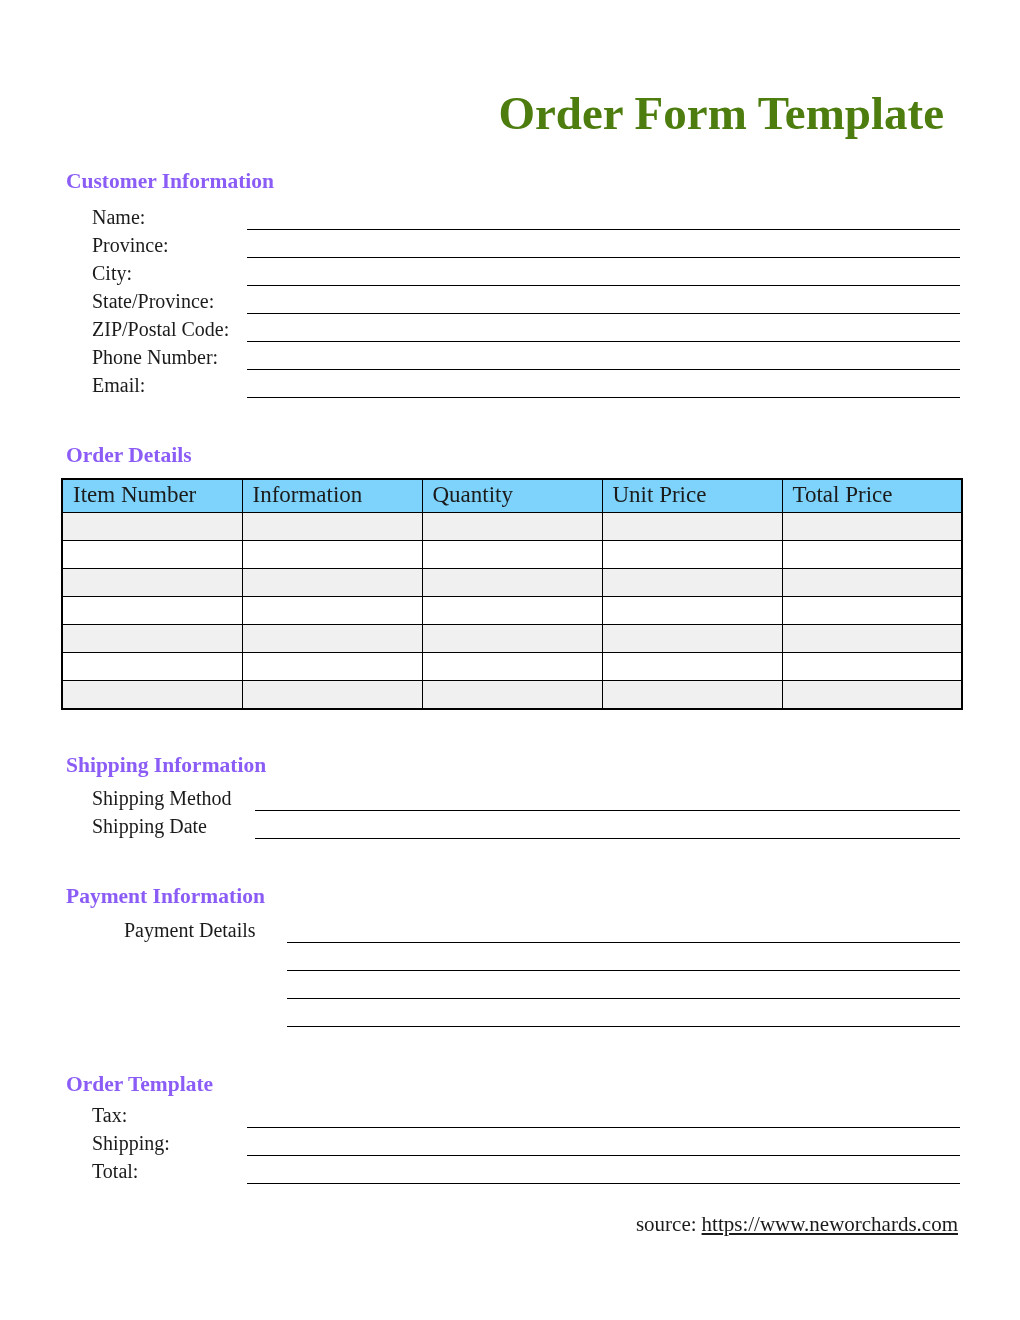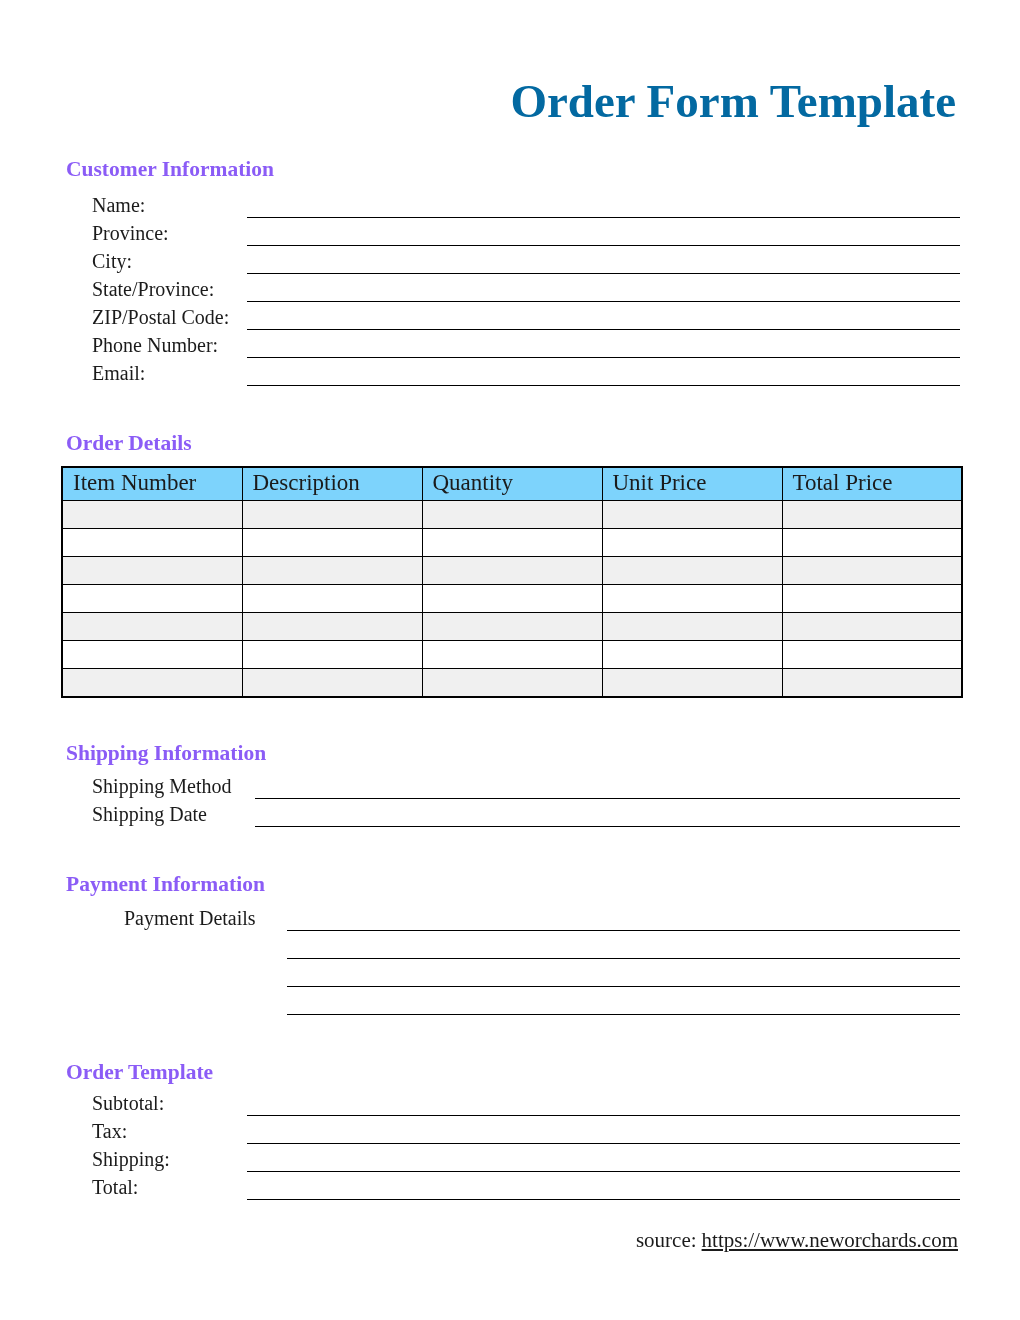--- a/index.html
+++ b/index.html
@@ -7,27 +7,27 @@
     width: 1020px;
     height: 1320px;
     background: #ffffff;
     color: #1b1b1b;
     font-family: "Liberation Serif", serif;
     position: relative;
     overflow: hidden;
     box-sizing: border-box;
   }
   .doc-title {
-    margin: 4px;
+    margin: 16px;
     padding: 70px 60px 0 0;
     text-align: right;
     font-size: 47px;
     font-weight: bold;
     line-height: 1.15;
-    color: #0369a1;
+    color: #4d7c0f;
   }
   .section-heading {
     margin: 0 0 0 66px;
     font-size: 21.5px;
     font-weight: bold;
     line-height: 1.2;
     color: #8b5cf6;
   }
   .mh-customer  { margin-top: 29px; margin-bottom: 7px; }
   .mh-order     { margin-top: 45px; margin-bottom: 9px; }
@@ -140,21 +140,21 @@
     <colgroup>
         <col>
         <col>
         <col>
         <col>
         <col>
       </colgroup>
     <thead>
       <tr>
         <th>Item Number</th>
-        <th>Description</th>
+        <th>Information</th>
         <th>Quantity</th>
         <th>Unit Price</th>
         <th>Total Price</th>
       </tr>
     </thead>
     <tbody>
       <tr>
         <td></td>
         <td></td>
         <td></td>
@@ -234,24 +234,20 @@
     </div>
     <div class="field-row wide">
       <span class="flabel"></span>
       <span class="fline"></span>
     </div>
   </div>
 
   <h2 class="section-heading mh-summary">Order Template</h2>
 
   <div class="field-row">
-    <span class="flabel">Subtotal:</span>
-    <span class="fline"></span>
-  </div>
-  <div class="field-row">
     <span class="flabel">Tax:</span>
     <span class="fline"></span>
   </div>
   <div class="field-row">
     <span class="flabel">Shipping:</span>
     <span class="fline"></span>
   </div>
   <div class="field-row">
     <span class="flabel">Total:</span>
     <span class="fline"></span>

